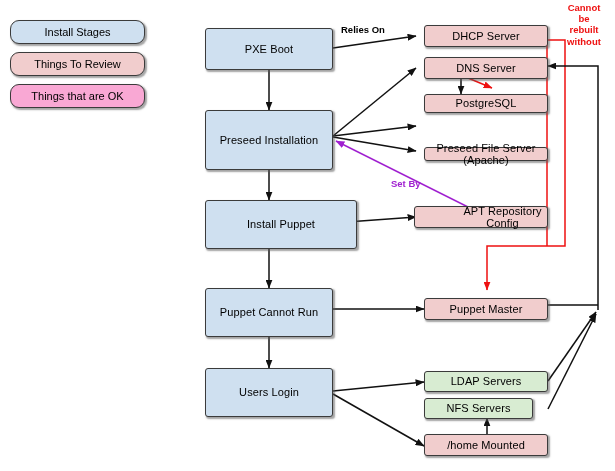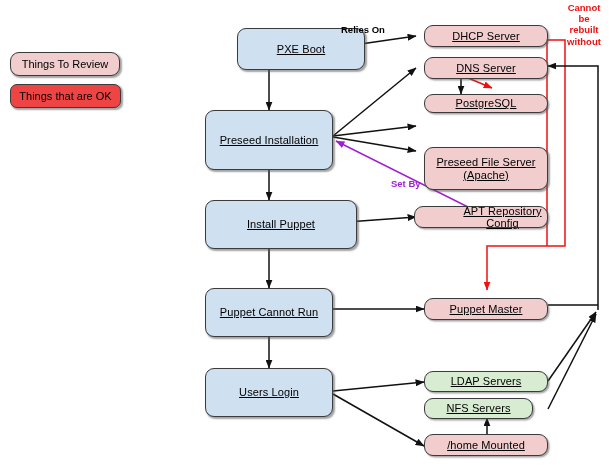--- a/index.html
+++ b/index.html
@@ -24,32 +24,31 @@
     position: absolute;
     left: 0; top: 0;
     width: 615px;
     height: 471px;
     pointer-events: none;
   }
   .node {
     position: absolute;
     box-sizing: border-box;
     border: 1.4px solid #3b3b3b;
-    border-radius: 9px;
+    border-radius: 3px;
     display: flex;
     align-items: center;
     justify-content: center;
     text-align: center;
     color: #000000;
     font-size: 11px;
     line-height: 1.12;
     letter-spacing: 0.1px;
     box-shadow: 1.5px 1.5px 1.6px rgba(90,90,90,0.55);
     z-index: 3;
-    text-decoration: underline;
   }
   .node.blue   { background: #cfe0f0; }
   .node.pink   { background: #f1cdcd; }
   .node.green  { background: #d8ecd2; }
 
   .node .node-label { display: block; padding: 0 3px; }
 
   .legend-item {
     position: absolute;
     box-sizing: border-box;
@@ -140,28 +139,31 @@
 
     <path d="M598,310 L598,66 L548,66" stroke="#111111" stroke-width="1.5" fill="none" marker-end="url(#arrow-black)"></path>
 
     <path d="M548,305 L598,305" stroke="#111111" stroke-width="1.5" fill="none"></path>
 
     <path d="M548,381 L596,312" stroke="#111111" stroke-width="1.5" fill="none" marker-end="url(#arrow-black)"></path>
 
     <path d="M548,409 L596,314" stroke="#111111" stroke-width="1.5" fill="none" marker-end="url(#arrow-black)"></path>
   </svg>
 
-  <div class="legend-item pink" style="left:10px; top:52px; width:110px; height:24px; background:#f1cdcd;">
+  <div class="legend-item blue" style="left:10px; top:20px; width:135px; height:24px; background:#cfe0f0;">
+    <span>Install Stages</span>
+  </div>
+  <div class="legend-item pink" style="left:10px; top:52px; width:135px; height:24px; background:#f1cdcd;">
     <span>Things To Review</span>
   </div>
-  <div class="legend-item green" style="left:10px; top:84px; width:111px; height:24px; background:#ef4444;border-radius:7px;">
+  <div class="legend-item green" style="left:10px; top:84px; width:135px; height:24px; background:#f9a8d4;">
     <span>Things that are OK</span>
   </div>
 
-  <div class="node blue" style="left:205px; top:28px; width:128px; height:42px;margin-left:32px;">
+  <div class="node blue" style="left:205px; top:28px; width:128px; height:42px;">
     <span class="node-label">PXE Boot</span>
   </div>
 
   <div class="node blue" style="left:205px; top:110px; width:128px; height:60px;">
     <span class="node-label">Preseed Installation</span>
   </div>
 
   <div class="node blue" style="left:205px; top:200px; width:152px; height:49px;">
     <span class="node-label">Install Puppet</span>
   </div>
@@ -180,21 +182,21 @@
 
   <div class="node pink" style="left:424px; top:57px; width:124px; height:22px;">
     <span class="node-label">DNS Server</span>
   </div>
 
   <div class="node pink" style="left:424px; top:94px; width:124px; height:19px;">
     <span class="node-label">PostgreSQL</span>
   </div>
 
 
-  <div class="node pink" style="left:424px; top:147px; width:124px; height:43px; flex-direction:column;">
+  <div class="node pink" style="left:424px; top:147px; width:124px; height:14px; flex-direction:column;">
     <span class="node-label">Preseed File Server</span>
     <span class="node-label">(Apache)</span>
   </div>
 
   <div class="node pink" style="left:414px; top:206px; width:134px; height:22px;padding-left:43px;">
     <span class="node-label">APT Repository Config</span>
   </div>
 
   <div class="node pink" style="left:424px; top:298px; width:124px; height:22px;">
     <span class="node-label">Puppet Master</span>

